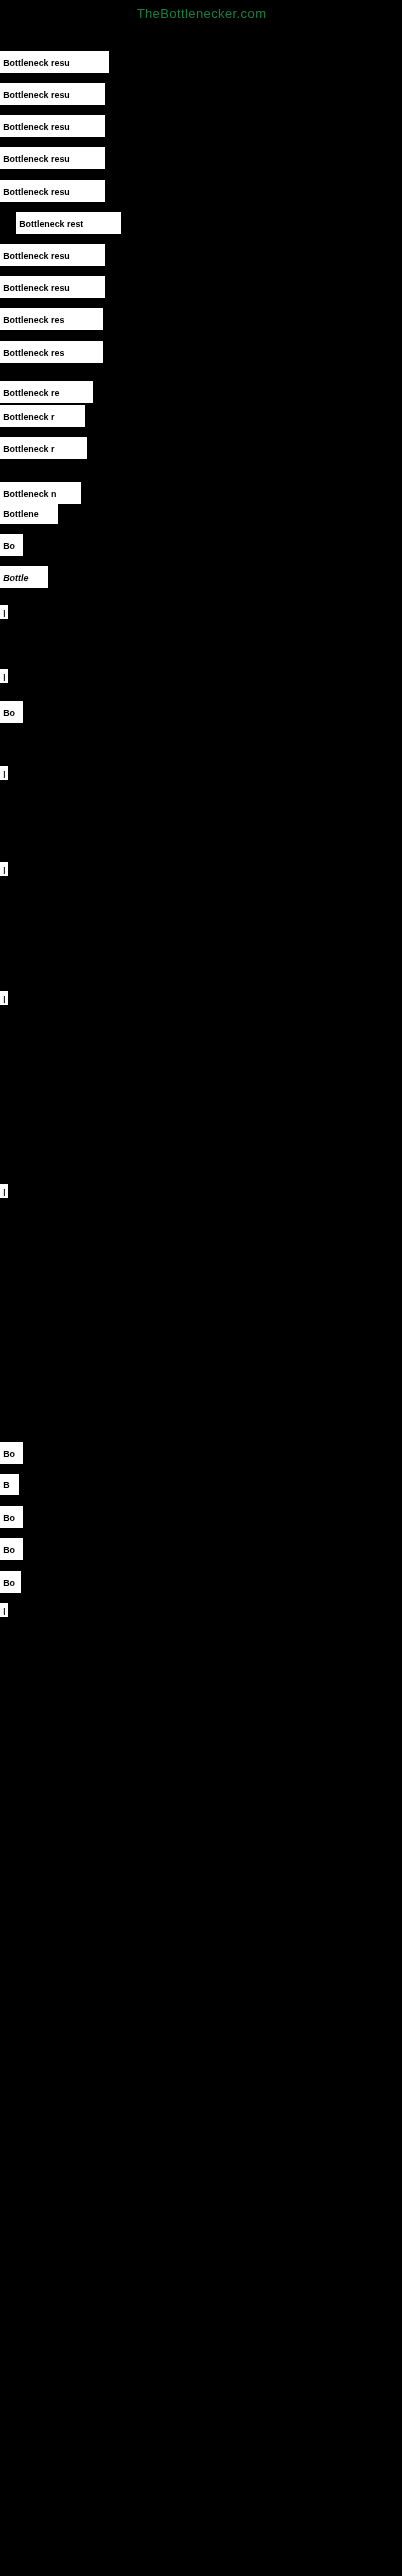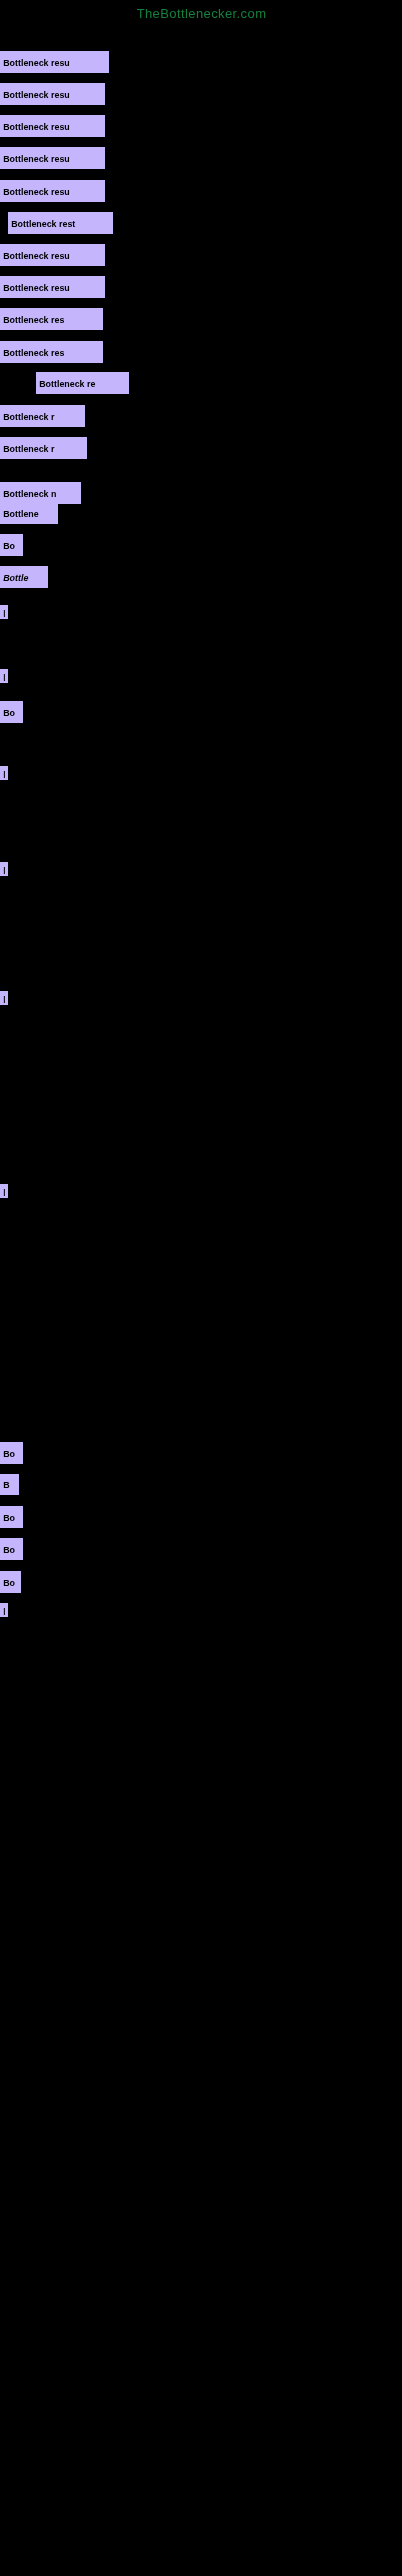--- a/index.html
+++ b/index.html
@@ -18,21 +18,21 @@
       padding: 6.4px 0 3.2px 0;
       letter-spacing: 0.4px;
     }
     .bar-row {
       position: absolute;
       left: 0;
       display: flex;
       align-items: center;
     }
     .bar-label {
-      background-color: #c4b5fd;
+      background-color: #ffffff;
       color: #000;
       font-size: 8.9px;
       font-weight: bold;
       padding: 1.6px 3.2px;
       white-space: nowrap;
       overflow: hidden;
     }
   </style>
 </head>
 <body>
@@ -48,36 +48,36 @@
     </div>
     <div class="bar-row" style="top: 90px; height: 22.5px; left: 0px;">
       <div class="bar-label" style="width: 105px; height: 22.5px; font-size: 8.9px; line-height: 22.5px;">Bottleneck resu</div>
     </div>
     <div class="bar-row" style="top: 122px; height: 22.5px; left: 0px;">
       <div class="bar-label" style="width: 105px; height: 22.5px; font-size: 8.9px; line-height: 22.5px;">Bottleneck resu</div>
     </div>
     <div class="bar-row" style="top: 155px; height: 22.5px; left: 0px;">
       <div class="bar-label" style="width: 105px; height: 22.5px; font-size: 8.9px; line-height: 22.5px;">Bottleneck resu</div>
     </div>
-    <div class="bar-row" style="top: 187px; height: 22.5px; left: 8px;">
+    <div class="bar-row" style="top: 187px; height: 22.5px; left: 16px;">
       <div class="bar-label" style="width: 105px; height: 22.5px; font-size: 8.9px; line-height: 22.5px;">Bottleneck rest</div>
     </div>
     <div class="bar-row" style="top: 219px; height: 22.5px; left: 0px;">
       <div class="bar-label" style="width: 105px; height: 22.5px; font-size: 8.9px; line-height: 22.5px;">Bottleneck resu</div>
     </div>
     <div class="bar-row" style="top: 251px; height: 22.5px; left: 0px;">
       <div class="bar-label" style="width: 105px; height: 22.5px; font-size: 8.9px; line-height: 22.5px;">Bottleneck resu</div>
     </div>
     <div class="bar-row" style="top: 283px; height: 22.5px; left: 0px;">
       <div class="bar-label" style="width: 103px; height: 22.5px; font-size: 8.9px; line-height: 22.5px;">Bottleneck res</div>
     </div>
     <div class="bar-row" style="top: 316px; height: 22.5px; left: 0px;">
       <div class="bar-label" style="width: 103px; height: 22.5px; font-size: 8.9px; line-height: 22.5px;">Bottleneck res</div>
     </div>
-    <div class="bar-row" style="top: 347px; height: 22.5px; left: 0px; padding-left: 36px;">
+    <div class="bar-row" style="top: 356px; height: 22.5px; left: 0px;">
       <div class="bar-label" style="width: 93px; height: 22.5px; font-size: 8.9px; line-height: 22.5px;">Bottleneck re</div>
     </div>
     <div class="bar-row" style="top: 380px; height: 22.5px; left: 0px;">
       <div class="bar-label" style="width: 85px; height: 22.5px; font-size: 8.9px; line-height: 22.5px;">Bottleneck r</div>
     </div>
     <div class="bar-row" style="top: 412px; height: 22.5px; left: 0px;">
       <div class="bar-label" style="width: 87px; height: 22.5px; font-size: 8.9px; line-height: 22.5px;">Bottleneck r</div>
     </div>
     <div class="bar-row" style="top: 444px; height: 22.5px; left: 0px;">
       <div class="bar-label" style="width: 81px; height: 22.5px; font-size: 8.9px; line-height: 22.5px; margin-top: 26px;">Bottleneck n</div>

